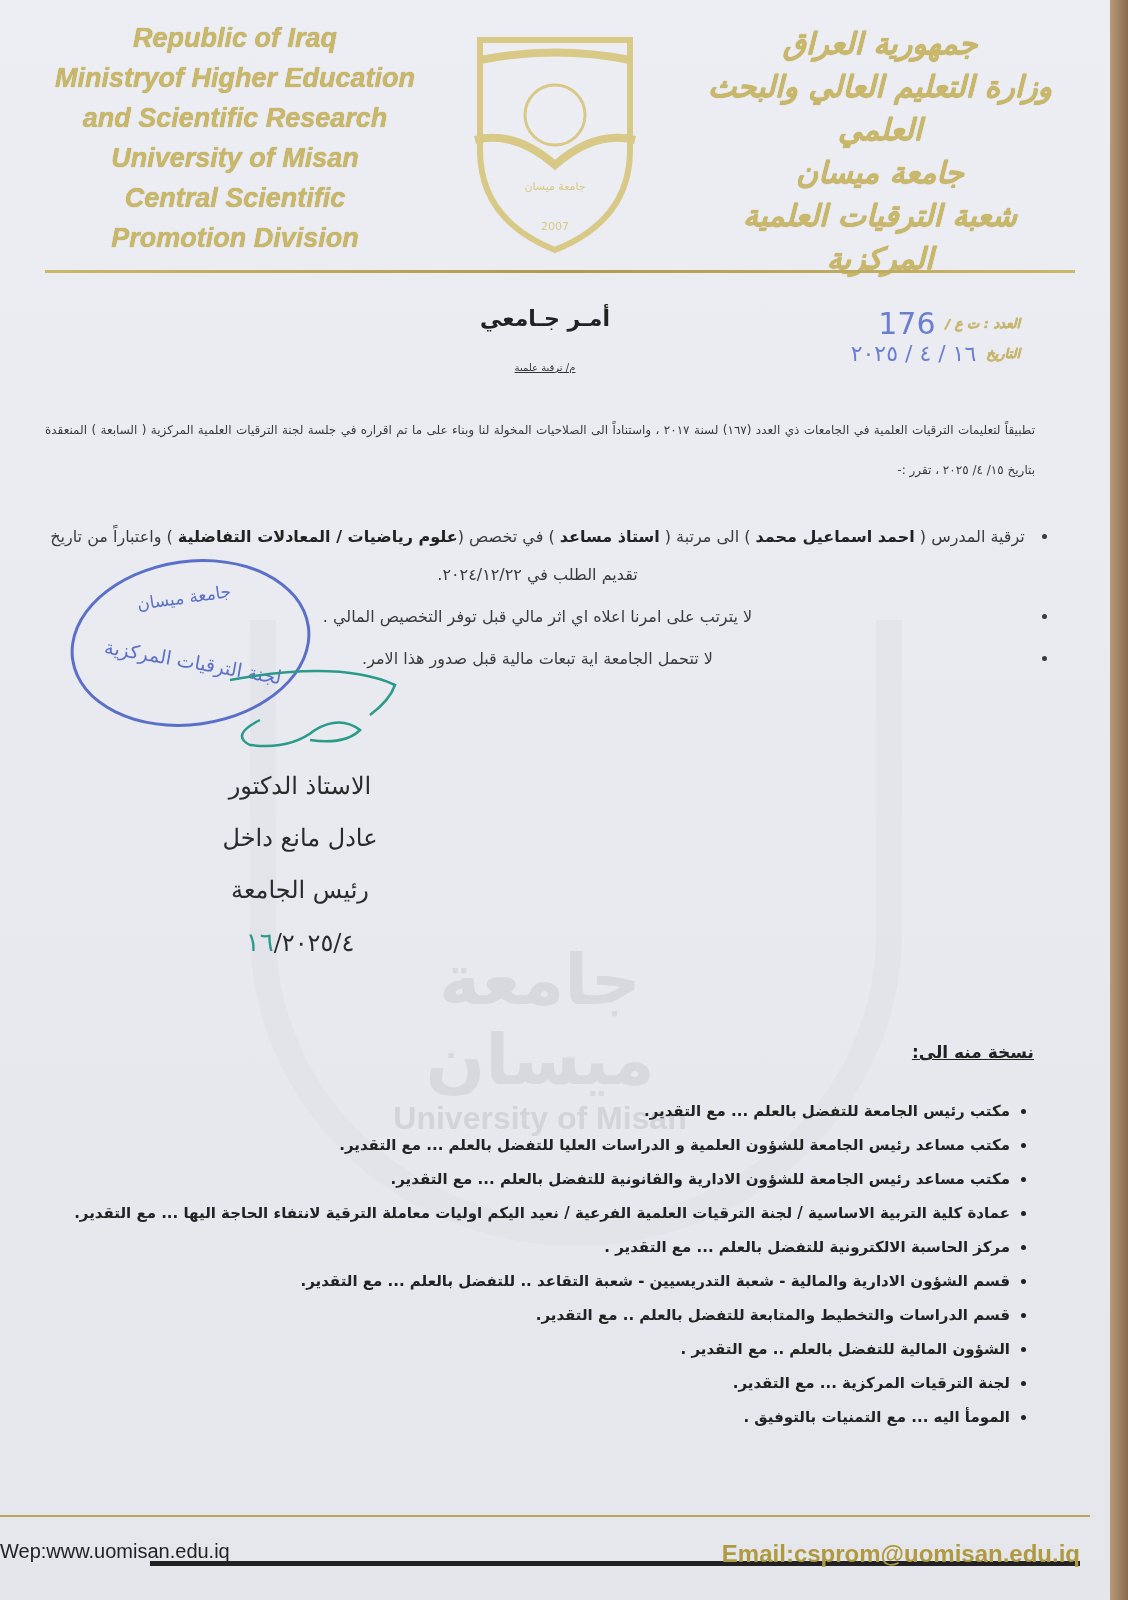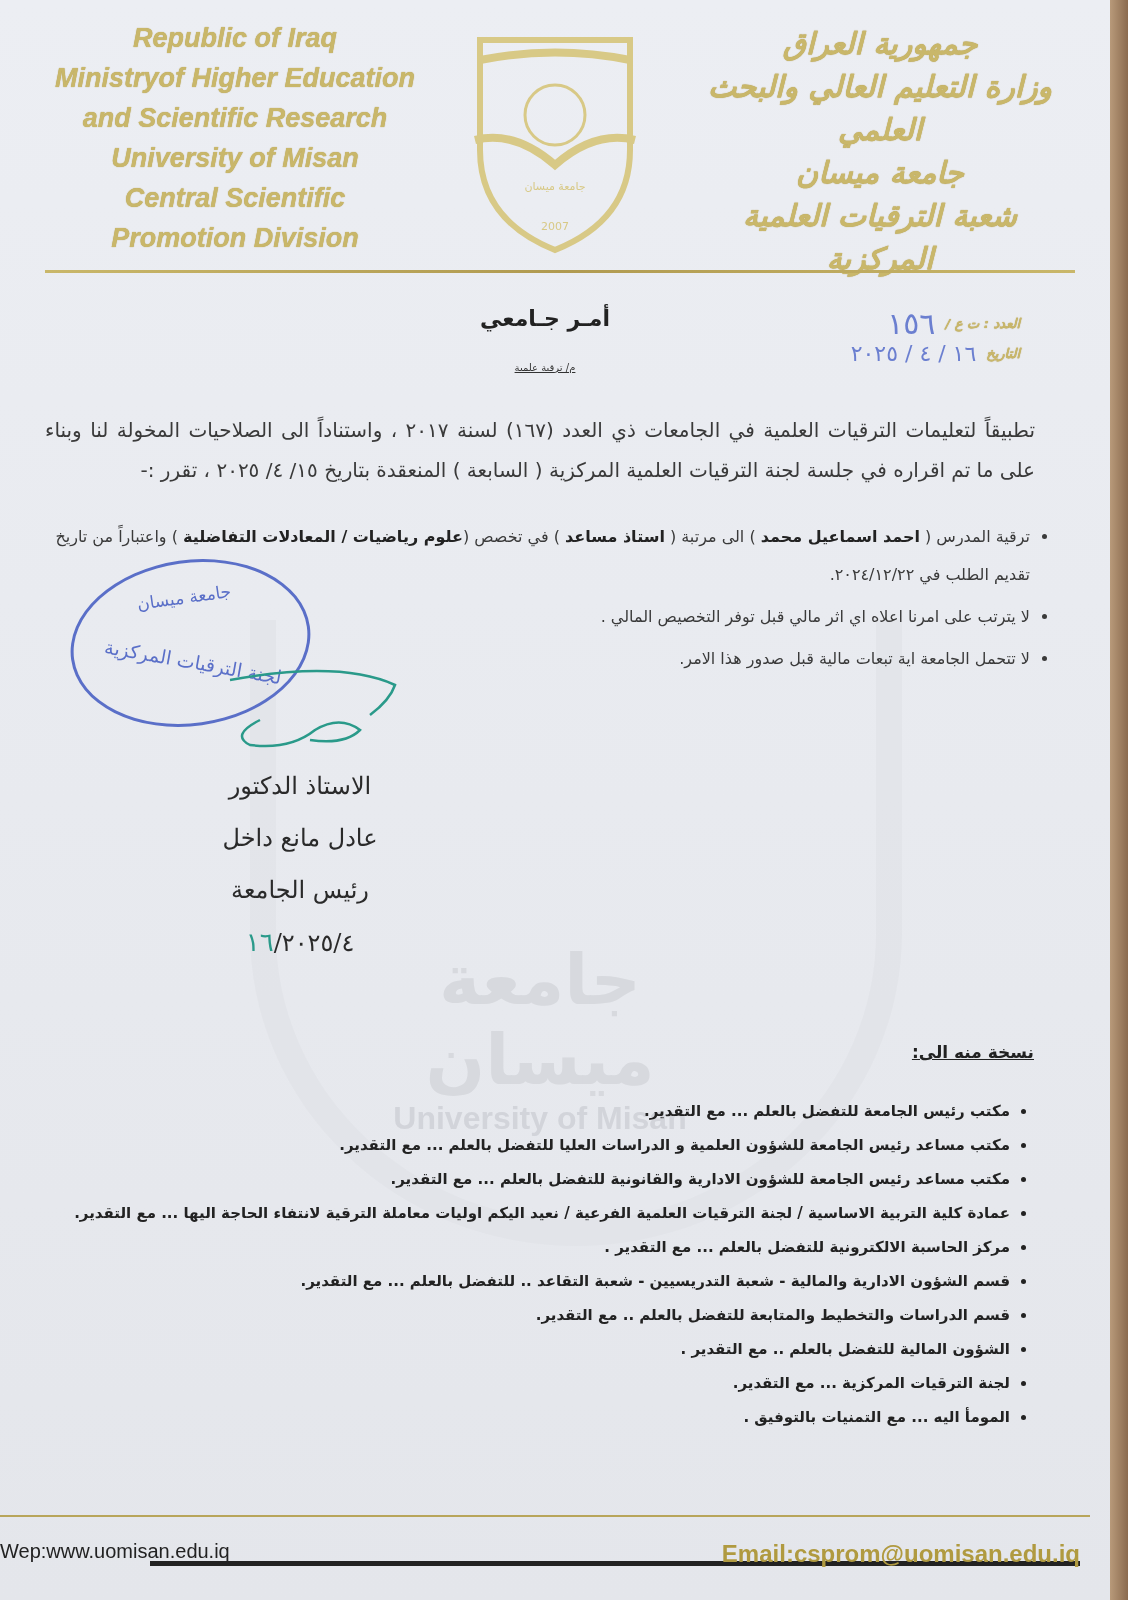--- a/index.html
+++ b/index.html
@@ -7,24 +7,24 @@
   .paper { position:absolute; left:0; top:0; width:1110px; height:1600px; background:linear-gradient(180deg,#eceef3 0%,#e8eaef 50%,#e4e6eb 100%); }
   .edge { position:absolute; right:0; top:0; width:18px; height:1600px; background:linear-gradient(90deg,#b89a7a,#8a6a4e); }
   .gold { color:#c9b76a; text-shadow:0 0 1px #a8923e;font-style:italic; }
   .en-head { position:absolute; left:20px; top:18px; width:430px; text-align:center; font-family:"Liberation Sans", sans-serif; font-weight:bold; font-size:27px; line-height:40px; }
   .ar-head { position:absolute; left:700px; top:22px; width:360px; text-align:center; font-family:"DejaVu Serif", serif; font-weight:bold; font-size:30px; line-height:43px; direction:rtl; }
   .crest { position:absolute; left:470px; top:30px; width:170px; height:225px; }
   .header-rule { position:absolute; left:45px; top:270px; width:1030px; height:3px; background:linear-gradient(90deg,#c9b76a,#b09a50,#c9b76a); }
   .ref { position:absolute; right:90px; top:308px; direction:rtl; font-size:13px; font-weight:bold; }
   .ref .row { height:30px; display:flex; align-items:center; gap:10px; }
   .hand-blue { font-family:"DejaVu Sans", sans-serif; color:#6b7fd0; font-size:30px; font-weight:normal; }
-  .order-title { position:absolute; left:470px; top:306px; width:150px; text-align:center; font-weight:bold; font-size:22px; color:#222; direction:rtl; }
+  .order-title { position:absolute; left:460px; top:306px; width:150px; text-align:right; font-weight:bold; font-size:22px; color:#222; direction:rtl; }
   .subject { position:absolute; left:470px; top:362px; width:150px; text-align:center; font-size:10px; color:#333; direction:rtl; text-decoration:underline; }
-  .body-text { position:absolute; left:45px; top:410px; width:990px; direction:rtl; text-align:justify; font-size:20px; line-height:40px; color:#3a3a3a; }
-  .bullets { position:absolute; left:45px; top:518px; width:985px; direction:rtl; font-size:16px; line-height:38px; color:#3a3a3a; margin:0; padding:0 20px 0 0; }
+  .body-text { position:absolute; left:45px; top:410px; width:990px; direction:rtl; text-align:justify; font-size:12px; line-height:40px; color:#3a3a3a; }
+  .bullets { position:absolute; left:45px; top:518px; width:985px; direction:rtl; font-size:16px; line-height:38px; color:#3a3a3a; margin:0; padding:0 20px 0 0;text-align:center; }
   .bullets li { margin-bottom:4px; }
   .bullets b { color:#222; }
   .stamp { position:absolute; left:70px; top:560px; width:235px; height:160px; border:3px solid #5a6fc8; border-radius:50%; transform:rotate(-8deg); color:#5a6fc8; font-size:17px; text-align:center; direction:rtl; }
   .stamp .s1 { position:absolute; top:24px; width:100%; }
   .stamp .s2 { position:absolute; top:88px; width:100%; font-size:19px; transform:rotate(18deg); }
   .sig-scribble { position:absolute; left:220px; top:660px; width:190px; height:100px; }
   .signer { position:absolute; left:170px; top:760px; width:260px; text-align:center; direction:rtl; font-family:"DejaVu Serif", serif; font-size:24px; line-height:52px; color:#2a2a2a; }
   .signer .date .hand-green { color:#2a9a8a; font-size:26px; }
   .watermark { position:absolute; left:370px; top:940px; width:340px; text-align:center; color:#d7d9de; font-weight:bold; direction:rtl; }
   .watermark .w1 { font-size:70px; line-height:80px; }
@@ -72,21 +72,21 @@
     <div>وزارة التعليم العالي والبحث العلمي</div>
     <div>جامعة ميسان</div>
     <div>شعبة الترقيات العلمية المركزية</div>
   </div>
 
   <div class="header-rule"></div>
 
   <div class="ref">
     <div class="row">
       <span class="gold">العدد : ت ع /</span>
-      <span class="hand-blue">١٥٦</span>
+      <span class="hand-blue">176</span>
     </div>
     <div class="row">
       <span class="gold">التاريخ</span>
       <span class="hand-blue" style="font-size:22px">١٦ / ٤ / ٢٠٢٥</span>
     </div>
   </div>
 
   <div class="order-title">أمـر جـامعي</div>
   <div class="subject">م/ ترقية علمية</div>
 

